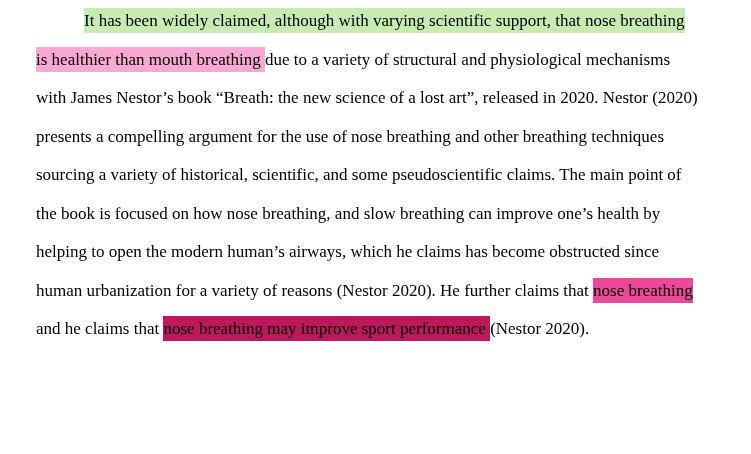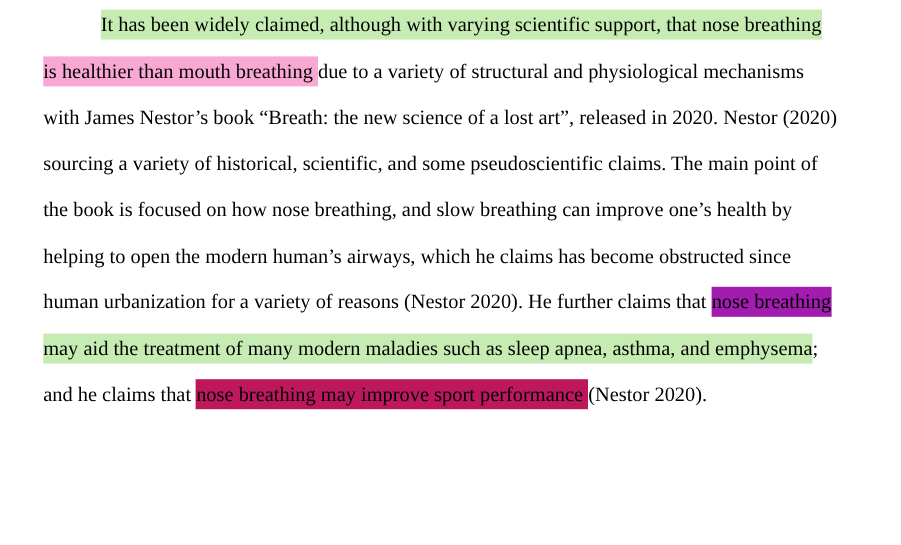--- a/index.html
+++ b/index.html
@@ -33,20 +33,20 @@
   }
 </style>
 </head>
 <body style="background: rgb(255, 255, 255);">
 
 <div class="page">
   <div>
       <div class="line indent"><span class="hl" style="background: rgb(198, 236, 180);">It has been widely claimed, although with varying scientific support, that nose breathing</span></div>
       <div class="line"><span class="hl" style="background: #f9a8d4;">is healthier than mouth breathing </span><span>due to a variety of structural and physiological mechanisms</span></div>
       <div class="line"><span>with James Nestor’s book “Breath: the new science of a lost art”, released in 2020. Nestor (2020)</span></div>
+      <div class="line"><span>presents a compelling argument for the use of nose breathing and other breathing techniques</span></div>
       <div class="line"><span>sourcing a variety of historical, scientific, and some pseudoscientific claims. The main point of</span></div>
       <div class="line"><span>the book is focused on how nose breathing, and slow breathing can improve one’s health by</span></div>
       <div class="line"><span>helping to open the modern human’s airways, which he claims has become obstructed since</span></div>
-      <div class="line"><span>human urbanization for a variety of reasons (Nestor 2020). He further claims that </span><span class="hl" style="background: #a21caf;">nose breathing</span></div>
-      <div class="line"><span class="hl" style="background: rgb(198, 236, 180);">may aid the treatment of many modern maladies such as sleep apnea, asthma, and emphysema</span><span>;</span></div>
+      <div class="line"><span>human urbanization for a variety of reasons (Nestor 2020). He further claims that </span><span class="hl" style="background: #ec4899;">nose breathing</span></div>
       <div class="line"><span>and he claims that </span><span class="hl" style="background: #be185d;">nose breathing may improve sport performance </span><span>(Nestor 2020).</span></div>
     </div>
 </div>
 
 </body></html>

